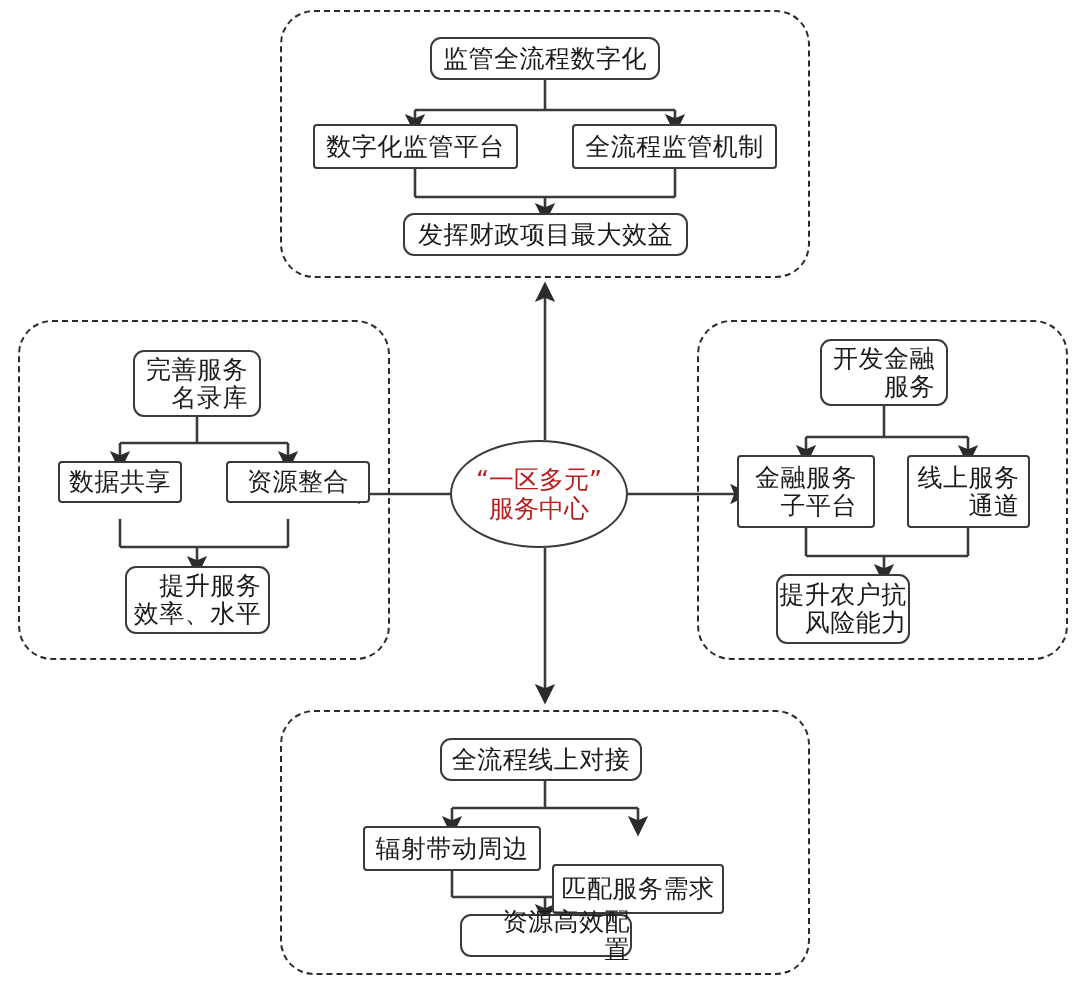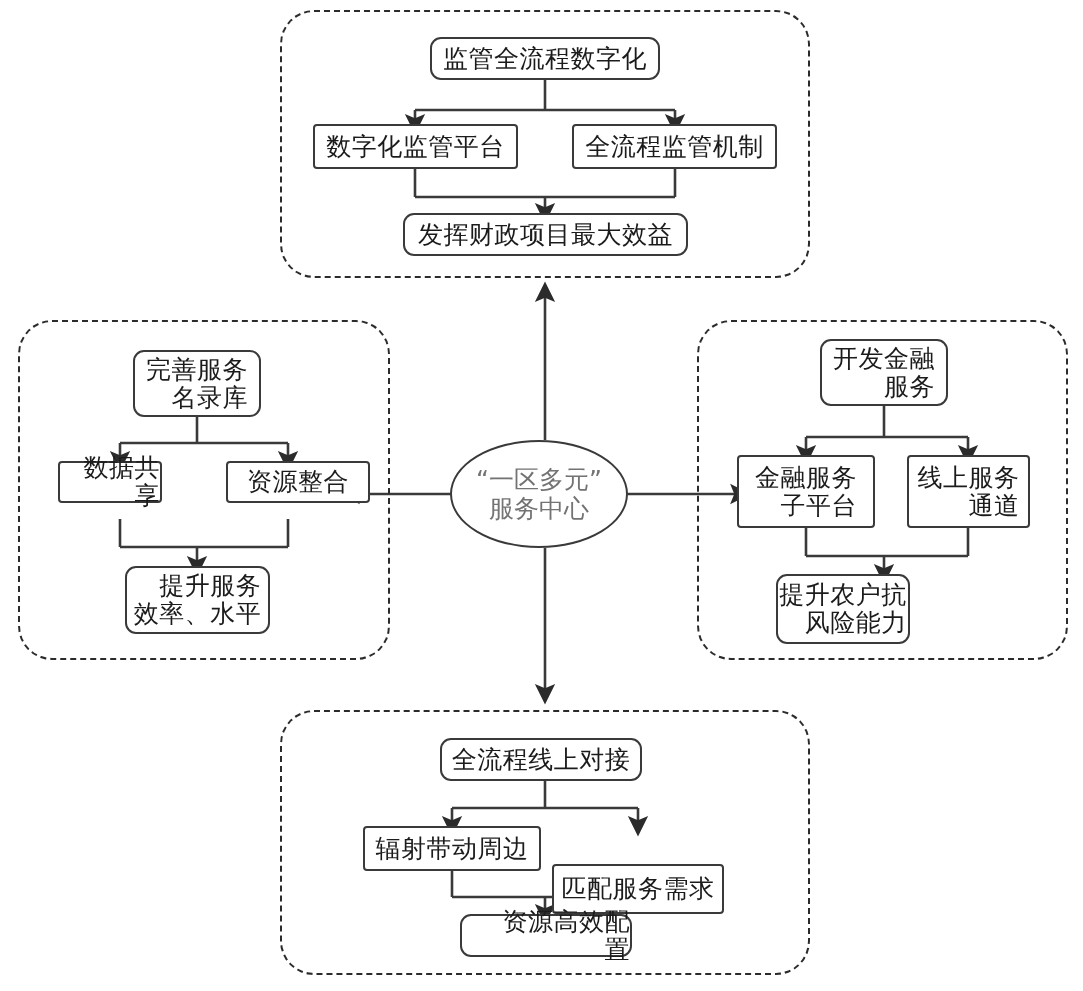--- a/index.html
+++ b/index.html
@@ -52,21 +52,21 @@
   .node.rounded { border-radius: 11px; }
   .node.sharp   { border-radius: 4px; }
 
   
   .hub {
     position: absolute;
     box-sizing: border-box;
     border: 2.5px solid #3a3a3a;
     border-radius: 50%;
     background: #ffffff;
-    color: #737373;
+    color: #b91c1c;
     display: flex;
     align-items: center;
     justify-content: center;
     text-align: center;
     line-height: 1.18;
     font-size: 25px;
     white-space: pre-line;
     z-index: 4;
   }
 </style>
@@ -148,21 +148,21 @@
 
   <div class="node sharp" style="left:313px; top:124px; width:205px; height:45px;">数字化监管平台</div>
 
   <div class="node sharp" style="left:572px; top:124px; width:205px; height:45px;">全流程监管机制</div>
 
   <div class="node rounded" style="left:403px; top:213px; width:285px; height:43px;">发挥财政项目最大效益</div>
 
   <div class="node rounded" style="left:133px; top:350px; width:128px; height:67px;">完善服务
 名录库</div>
 
-  <div class="node sharp" style="left:58px; top:461px; width:104px; height:42px;">数据共享</div>
+  <div class="node sharp" style="left:58px; top:461px; width:124px; height:42px;">数据共享</div>
 
   <div class="node sharp" style="left:226px; top:461px; width:144px; height:42px;">资源整合</div>
 
   <div class="node rounded" style="left:125px; top:566px; width:145px; height:68px;">提升服务
 效率、水平</div>
 
   <div class="node rounded" style="left:820px; top:339px; width:128px; height:67px;">开发金融
 服务</div>
 
   <div class="node sharp" style="left:737px; top:455px; width:138px; height:73px;">金融服务

